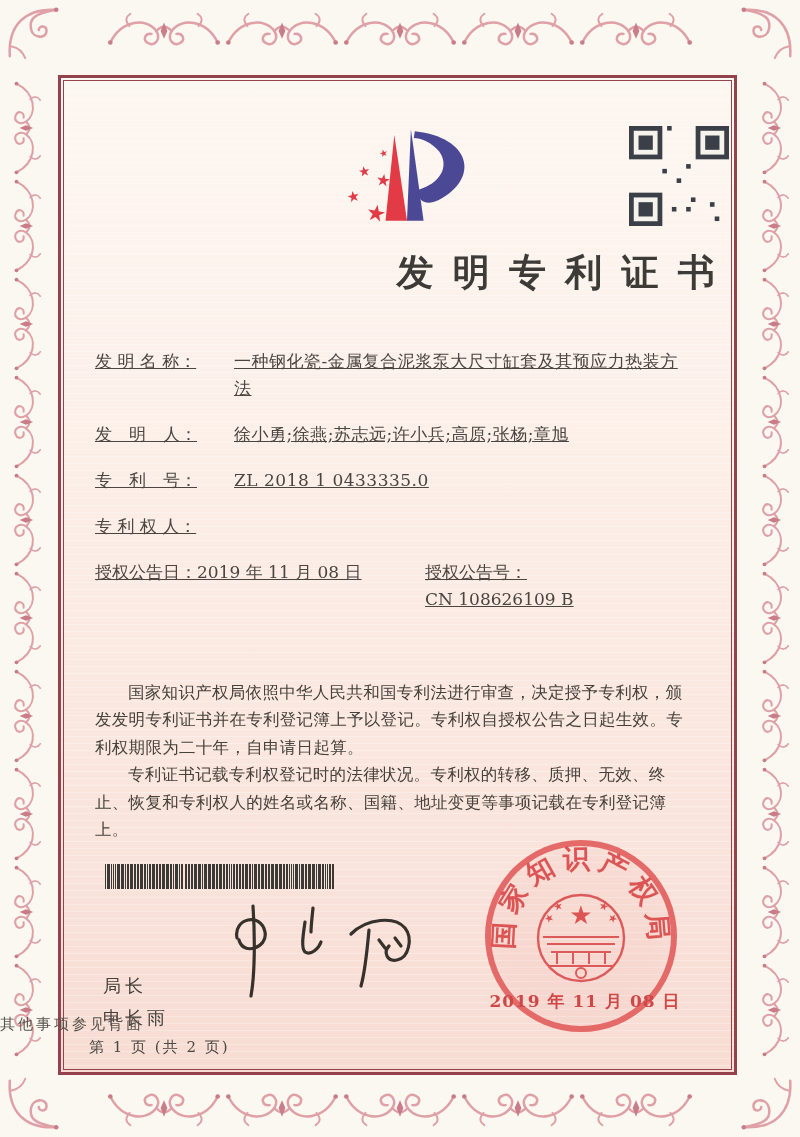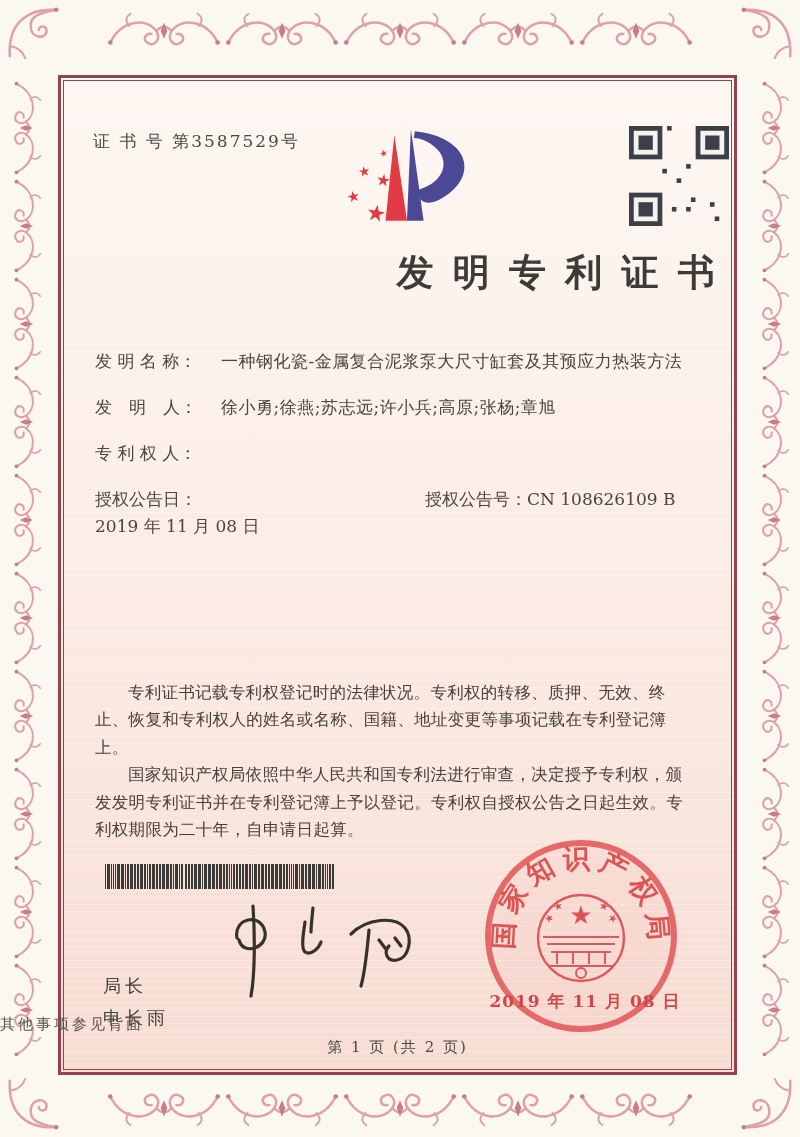--- a/index.html
+++ b/index.html
@@ -35,43 +35,43 @@
   
   .cert-no { position:absolute; left:32px; top:52px; font-size:17px; letter-spacing:2px; color:#4b4741; }
   .logo { position:absolute; left:268px; top:36px; width:156px; height:122px; }
   .qr { position:absolute; left:568px; top:48px; width:100px; height:100px; }
   .title {
     position:absolute; left:0; right:0; top:170px; text-align:right;
     font-size:37px; font-weight:600; color:#3d3b38;
     letter-spacing:.52em; text-indent:.52em;
   }
   
-  .fields { position:absolute; left:34px; right:40px; top:270px; font-size:17px; color:#4a453f; }
+  .fields { position:absolute; left:34px; right:40px; top:270px; font-size:17px; color:#4a453f;text-decoration:underline; }
   .row { display:flex; align-items:flex-start; margin-bottom:19px; min-height:27px; line-height:27px; }
   .row .lab { flex:0 0 126px; white-space:pre-wrap; }
-  .row .val { flex:1; letter-spacing:.5px; }
+  .row .val { flex:1; letter-spacing:.5px;margin-left:13px; }
   .grant-row { display:flex; margin-top:0; font-size:17px; line-height:27px; }
-  .grant-left { width:330px; display:flex;flex-direction:column; } .grant-right { display:flex; }
+  .grant-left { width:330px; display:flex; } .grant-right { display:flex;flex-direction:column; }
   .grant-row .lab { white-space:pre-wrap; }
   
   .paras { position:absolute; left:34px; right:36px; top:601px; font-size:16.5px;
            line-height:1.66; color:#46413b; letter-spacing:.3px; }
   .paras p { text-indent:2em; }
   
   .barcode { position:absolute; left:42px; top:786px; width:236px; height:25px; }
   .director { position:absolute; left:42px; top:852px; font-size:18px; color:#46413b; letter-spacing:4px; line-height:32px;margin-top:40px; }
   .sig { position:absolute; left:148px; top:818px; width:220px; height:105px; }
   .seal { position:absolute; left:424px; top:762px; width:192px; height:192px; z-index:5;
           border:6px solid rgba(224,86,86,.85); border-radius:50%;
           background:radial-gradient(circle, rgba(240,150,150,.10) 55%, rgba(240,150,150,.02) 100%); }
   .seal svg { position:absolute; inset:-6px; width:192px; height:192px; }
   .seal-date { position:absolute; left:424px; top:912px; width:200px; z-index:6; text-align:center;
                font-size:17px; font-weight:bold; color:#cf4747; letter-spacing:1px; }
-  .page-info { position:absolute; left:0; right:0; top:960px; text-align:center;
-               font-size:15px; color:#4b4741; letter-spacing:2px; }
+  .page-info { position:absolute; left:0; right:0; top:960px; 
+               font-size:15px; color:#4b4741; letter-spacing:2px;padding-left:28px; }
   .back-note { position:absolute; left:0; right:0; top:1015px; 
                font-size:15px; color:#57524b; letter-spacing:3px; }
   .defs { position:absolute; width:0; height:0; overflow:hidden; }
 </style>
 </head>
 <body>
 
 <svg class="defs" aria-hidden="true">
   <defs>
     <symbol id="motif" viewBox="0 0 120 48">
@@ -206,21 +206,20 @@
     </svg>
   <svg class="corner corner-bl" viewBox="0 0 60 60">
       <use href="#cornerOrn"></use>
     </svg>
   <svg class="corner corner-br" viewBox="0 0 60 60">
       <use href="#cornerOrn"></use>
     </svg>
 
   <div class="frame">
 
-    <div class="cert-no">证 书 号 第3587529号</div>
 
     <svg class="logo" viewBox="0 0 160 122">
       <g fill="#e23b46" font-family="'DejaVu Sans',sans-serif" text-anchor="middle">
         <text x="57" y="42" font-size="10" transform="rotate(-15 57 42)">★</text>
         <text x="37" y="62" font-size="14" transform="rotate(-10 37 62)">★</text>
         <text x="55" y="72" font-size="17" transform="rotate(8 55 72)">★</text>
         <text x="26" y="88" font-size="15" transform="rotate(-12 26 88)">★</text>
         <text x="47" y="108" font-size="23" transform="rotate(10 47 108)">★</text>
       </g>
       <polygon points="67,20 80,108 58,108" fill="#e23b46"></polygon>
@@ -254,37 +253,41 @@
     <div class="fields">
       <div class="row">
         <span class="lab">发 明 名 称：</span>
         <span class="val">一种钢化瓷-金属复合泥浆泵大尺寸缸套及其预应力热装方法</span>
       </div>
       <div class="row">
         <span class="lab">发　明　人：</span>
         <span class="val">徐小勇;徐燕;苏志远;许小兵;高原;张杨;章旭</span>
       </div>
       <div class="row">
+        <span class="lab">专　利　号：</span>
+        <span class="val">ZL 2018 1 0433335.0</span>
+      </div>
+      <div class="row">
         <span class="lab">专 利 权 人：</span>
       </div>
       <div class="grant-row">
         <span class="grant-left">
           <span class="lab">授权公告日：</span>
           <span class="val">2019 年 11 月 08 日</span>
         </span>
         <span class="grant-right">
           <span class="lab">授权公告号：</span>
           <span class="val">CN 108626109 B</span>
         </span>
       </div>
     </div>
 
     <div class="paras">
+      <p>国家知识产权局依照中华人民共和国专利法进行审查，决定授予专利权，颁发发明专利证书并在专利登记簿上予以登记。专利权自授权公告之日起生效。专利权期限为二十年，自申请日起算。</p>
       <p>专利证书记载专利权登记时的法律状况。专利权的转移、质押、无效、终止、恢复和专利权人的姓名或名称、国籍、地址变更等事项记载在专利登记簿上。</p>
-      <p>国家知识产权局依照中华人民共和国专利法进行审查，决定授予专利权，颁发发明专利证书并在专利登记簿上予以登记。专利权自授权公告之日起生效。专利权期限为二十年，自申请日起算。</p>
     </div>
 
     <svg id="bc-svg" class="barcode" viewBox="0 0 236 25" preserveAspectRatio="none">
         <rect x="2" y="0" width="1" height="25" fill="#3c3a36"></rect>
         <rect x="4" y="0" width="3" height="25" fill="#3c3a36"></rect>
         <rect x="8" y="0" width="1" height="25" fill="#3c3a36"></rect>
         <rect x="10" y="0" width="1" height="25" fill="#3c3a36"></rect>
         <rect x="12" y="0" width="1" height="25" fill="#3c3a36"></rect>
         <rect x="14" y="0" width="3" height="25" fill="#3c3a36"></rect>
         <rect x="18" y="0" width="3" height="25" fill="#3c3a36"></rect>

